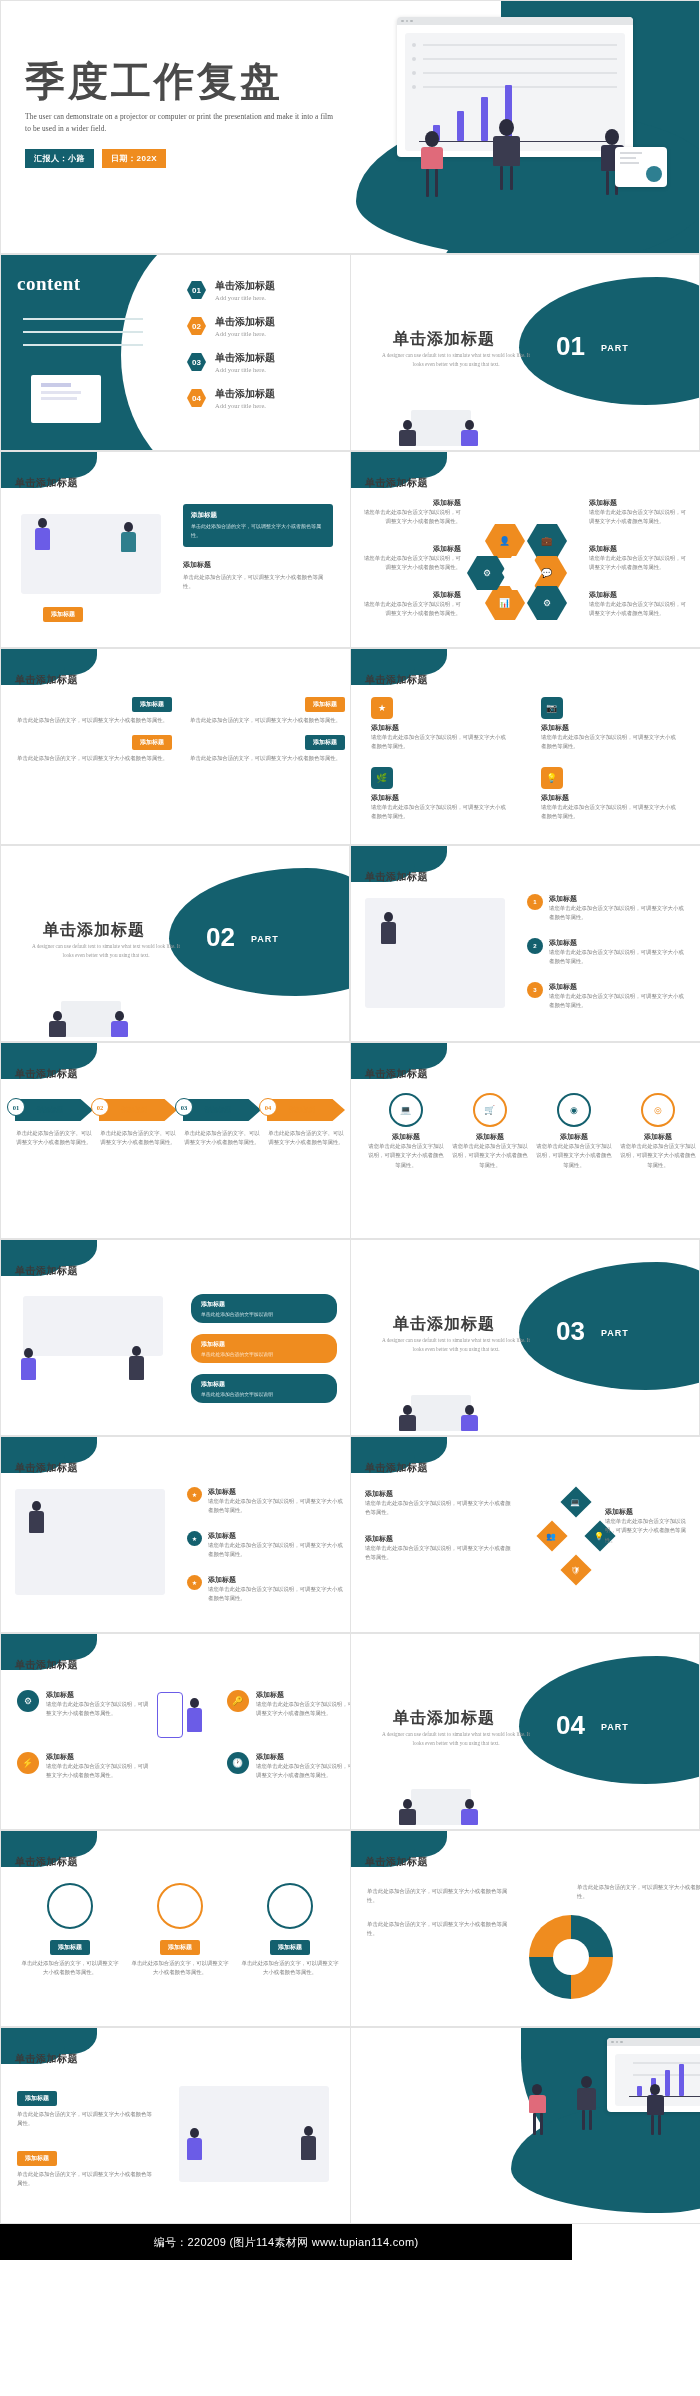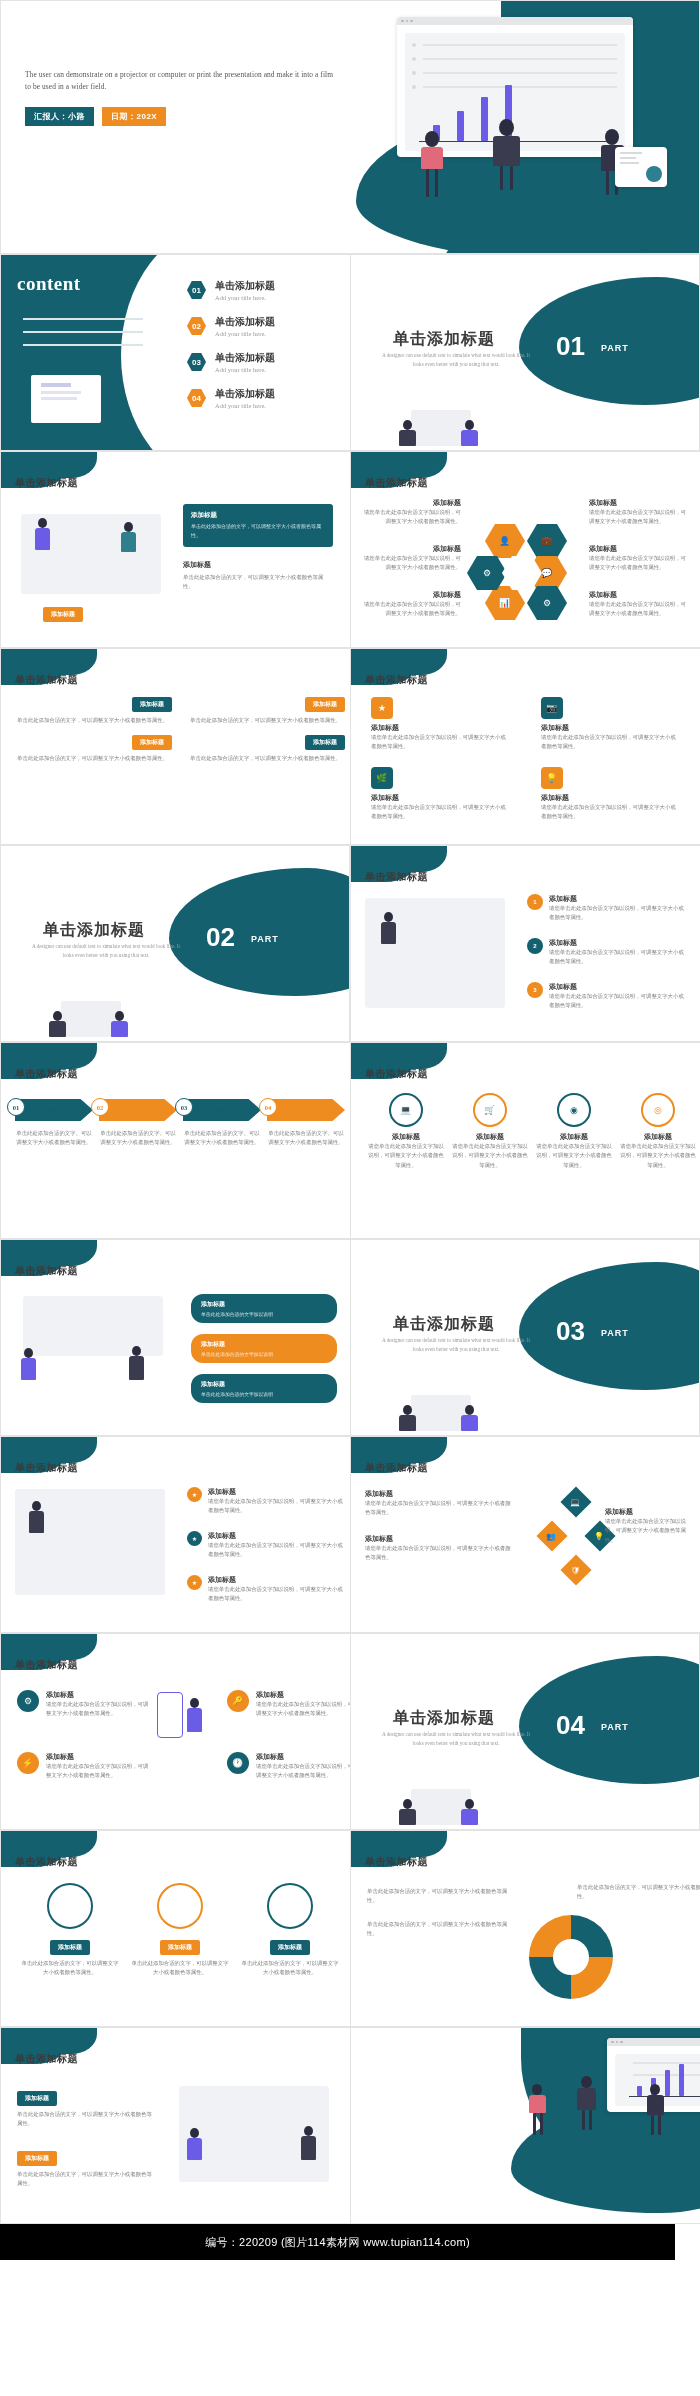--- a/index.html
+++ b/index.html
@@ -133,21 +133,21 @@
     position:relative;height:22px;display:flex;align-items:center;padding-left:22px;
     color:#fff;font-size:6.5px;font-weight:bold;font-family:"Liberation Serif",serif;
   }
   .chevbody{position:absolute;inset:0;clip-path:polygon(0 0,84% 0,100% 50%,84% 100%,0 100%);}
   .chevnum{position:absolute;left:-8px;top:-1px;width:18px;height:18px;border-radius:50%;
            background:#fff;border:1.5px solid currentColor;display:flex;align-items:center;
            justify-content:center;font-size:6.5px;font-weight:bold;z-index:3;}
 
   
   .footer{
-    width:675px;height:36px;background:#000;color:#fff;display:flex;align-items:center;
+    width:572px;height:36px;background:#000;color:#fff;display:flex;align-items:center;
     justify-content:center;font-size:11px;font-family:"Liberation Sans",sans-serif;
     letter-spacing:.3px;
   }
   .phone{width:26px;height:46px;border:1.6px solid #6b5ce7;border-radius:4px;background:#fff;}
 </style>
 </head>
 <body>
 
 <div class="page">
 
@@ -204,20 +204,21 @@
     <div class="winbox" style="left:614px;top:146px;width:52px;height:40px;z-index:8;">
       <div style="padding:5px">
         <div style="width:22px;height:2px;background:#d8dade;margin-bottom:3px"></div>
         <div style="width:16px;height:2px;background:#d8dade;margin-bottom:3px"></div>
         <div style="width:19px;height:2px;background:#d8dade"></div>
         <div style="width:16px;height:16px;border-radius:50%;background:#2e7f91;position:absolute;right:5px;bottom:5px"></div>
       </div>
     </div>
 
     <div class="cover-inner">
+      <h1>季度工作复盘</h1>
       <p>The user can demonstrate on a projector or computer or print the presentation and make it into a film to be used in a wider field.</p>
       <div class="badges">
         <span class="badge teal">汇报人：小路</span>
         <span class="badge orange">日期：202X</span>
       </div>
     </div>
   </div>
 
   <div class="grid">
 

